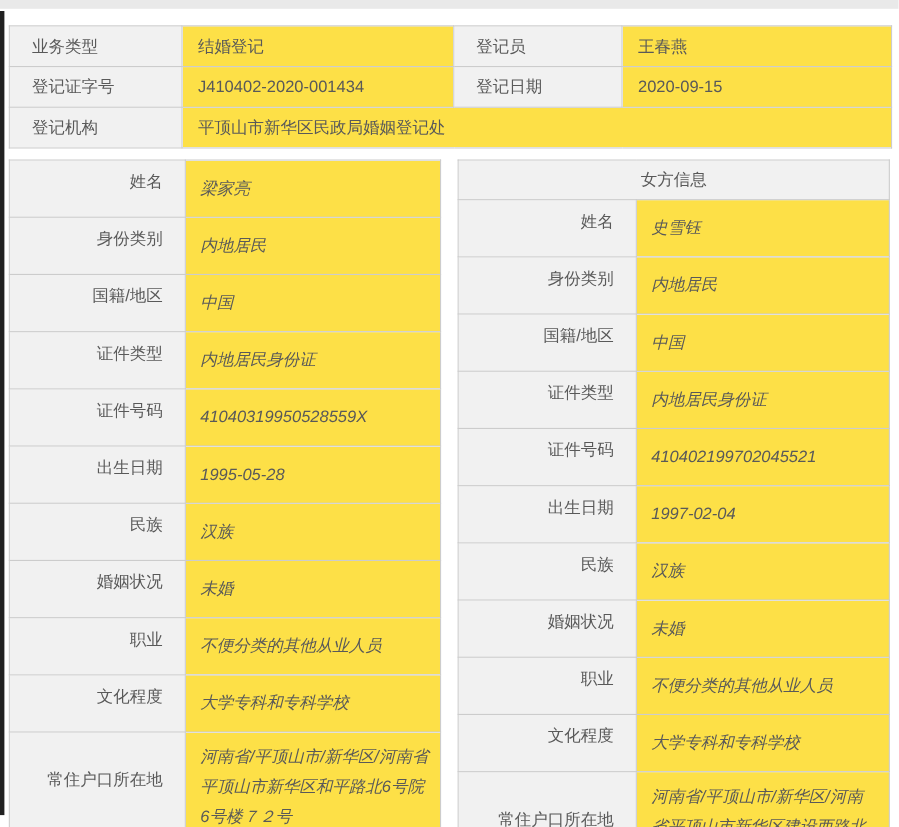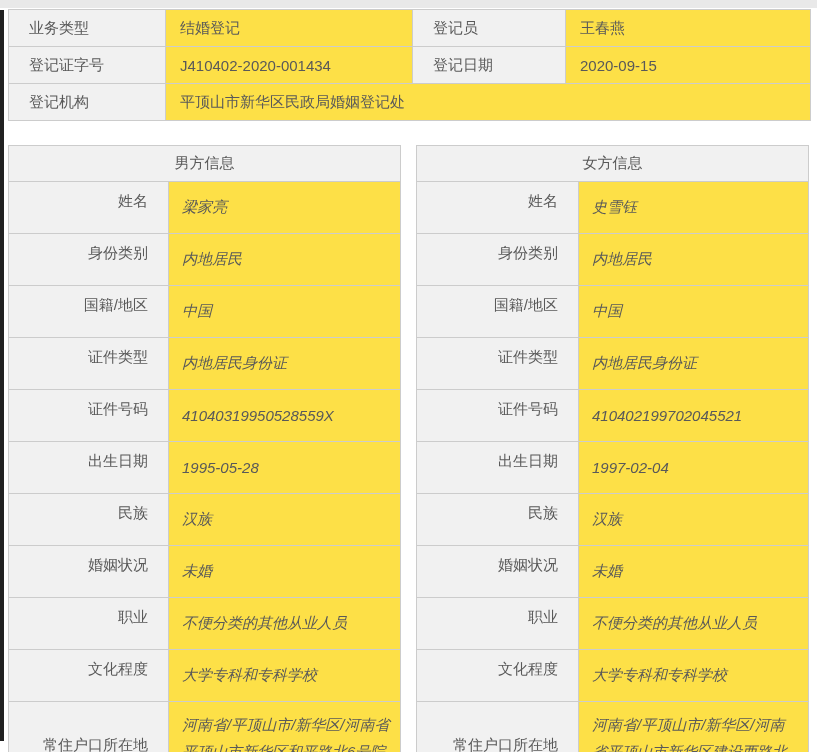--- a/index.html
+++ b/index.html
@@ -37,21 +37,21 @@
     color: #595959;
     overflow: hidden;
     vertical-align: middle;
   }
   .lbl { background: #f1f1f1; }
   .val { background: #fde047; }
 
   
   .summary {
     position: absolute;
-    top: 9px; left: 8px;
+    top: 23px; left: 8px;
     width: 802px;
   }
   .summary td { height: 36px; }
   .summary .lbl { padding: 0 8px 0 20px; text-align: left; }
   .summary .val { padding: 0 10px 0 14px; text-align: left; }
 
   
   .panel {
     position: absolute;
     top: 145px;
@@ -114,23 +114,20 @@
   </tr>
 </tbody>
   </table>
 
 <table class="panel panel-left">
   <colgroup>
       <col style="width:160px">
       <col style="width:232px">
     </colgroup>
   <tbody>
-      <tr>
-    <td class="panel-title-cell" colspan="2">男方信息</td>
-  </tr>
   <tr>
     <td class="lbl">姓名</td>
     <td class="val">梁家亮</td>
   </tr>
   <tr>
     <td class="lbl">身份类别</td>
     <td class="val">内地居民</td>
   </tr>
   <tr>
     <td class="lbl">国籍/地区</td>

